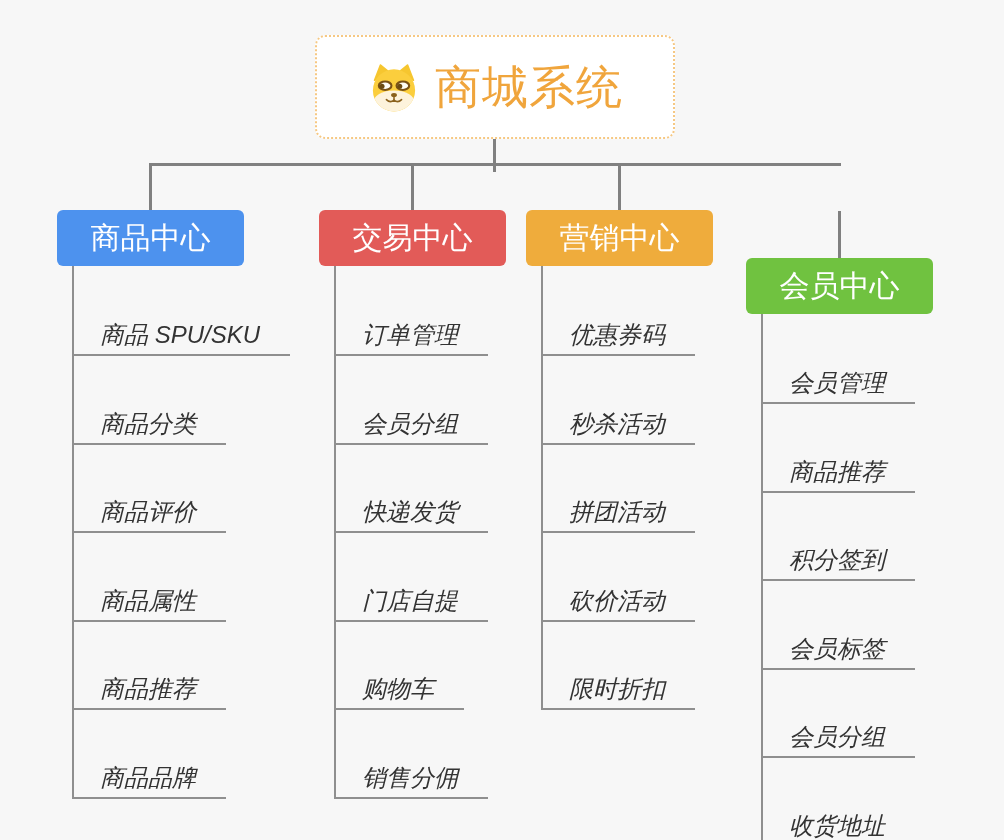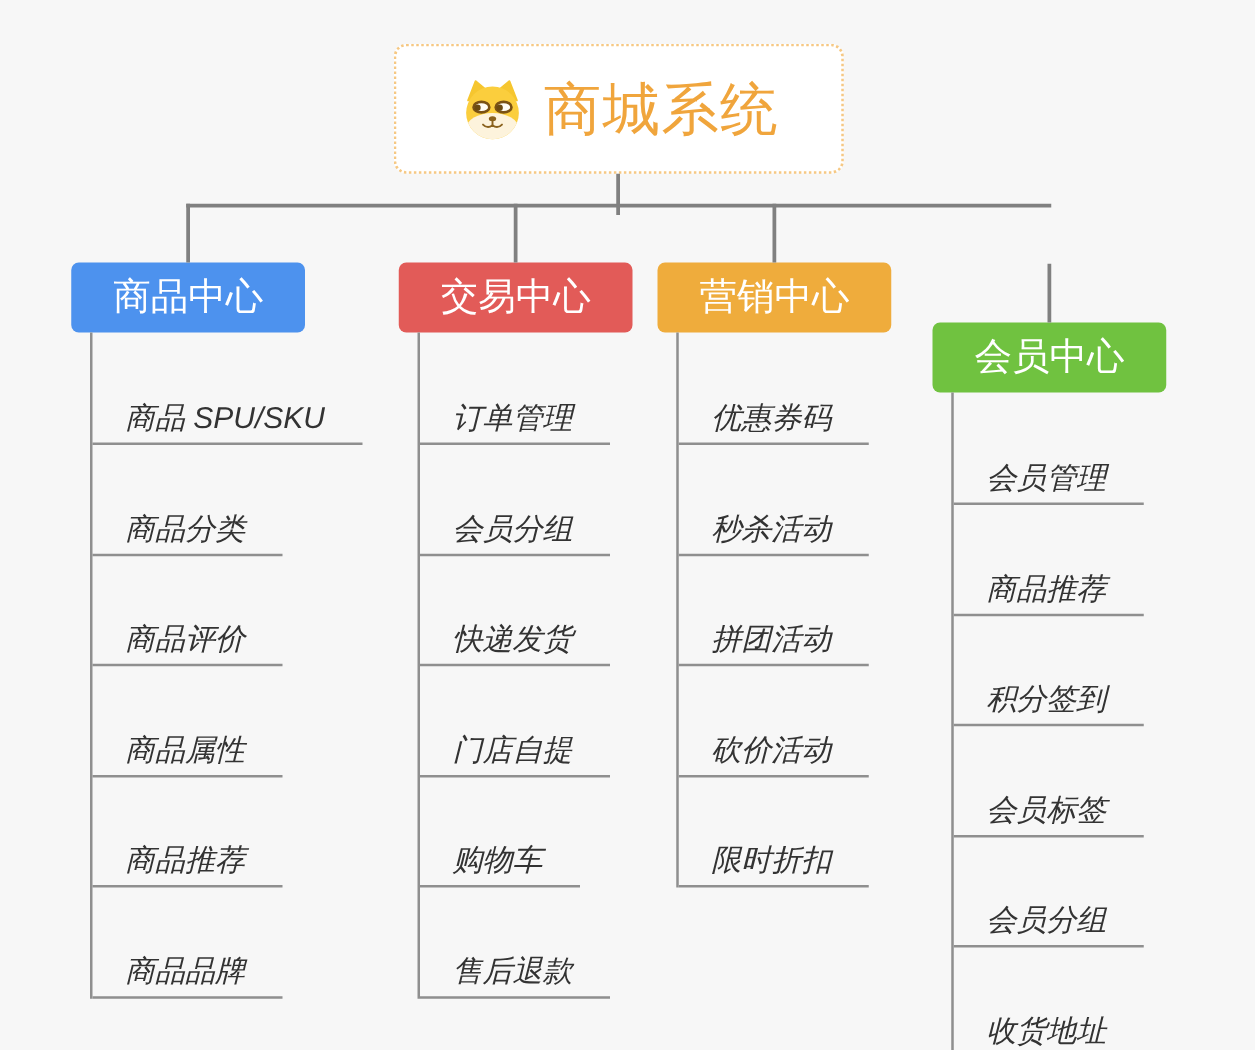--- a/index.html
+++ b/index.html
@@ -159,21 +159,21 @@
         <li class="item">
           <span>快递发货</span>
         </li>
         <li class="item">
           <span>门店自提</span>
         </li>
         <li class="item">
           <span>购物车</span>
         </li>
         <li class="item">
-          <span>售后退款</span>
+          <span>销售分佣</span>
         </li>
       </ul>
     </div>
 
     <div class="branch" style="left: 526px;">
       <div class="connector drop"></div>
       <div class="branch-box" style="background: rgb(239, 172, 60);">
         <span>营销中心</span>
       </div>
       <ul class="items">

